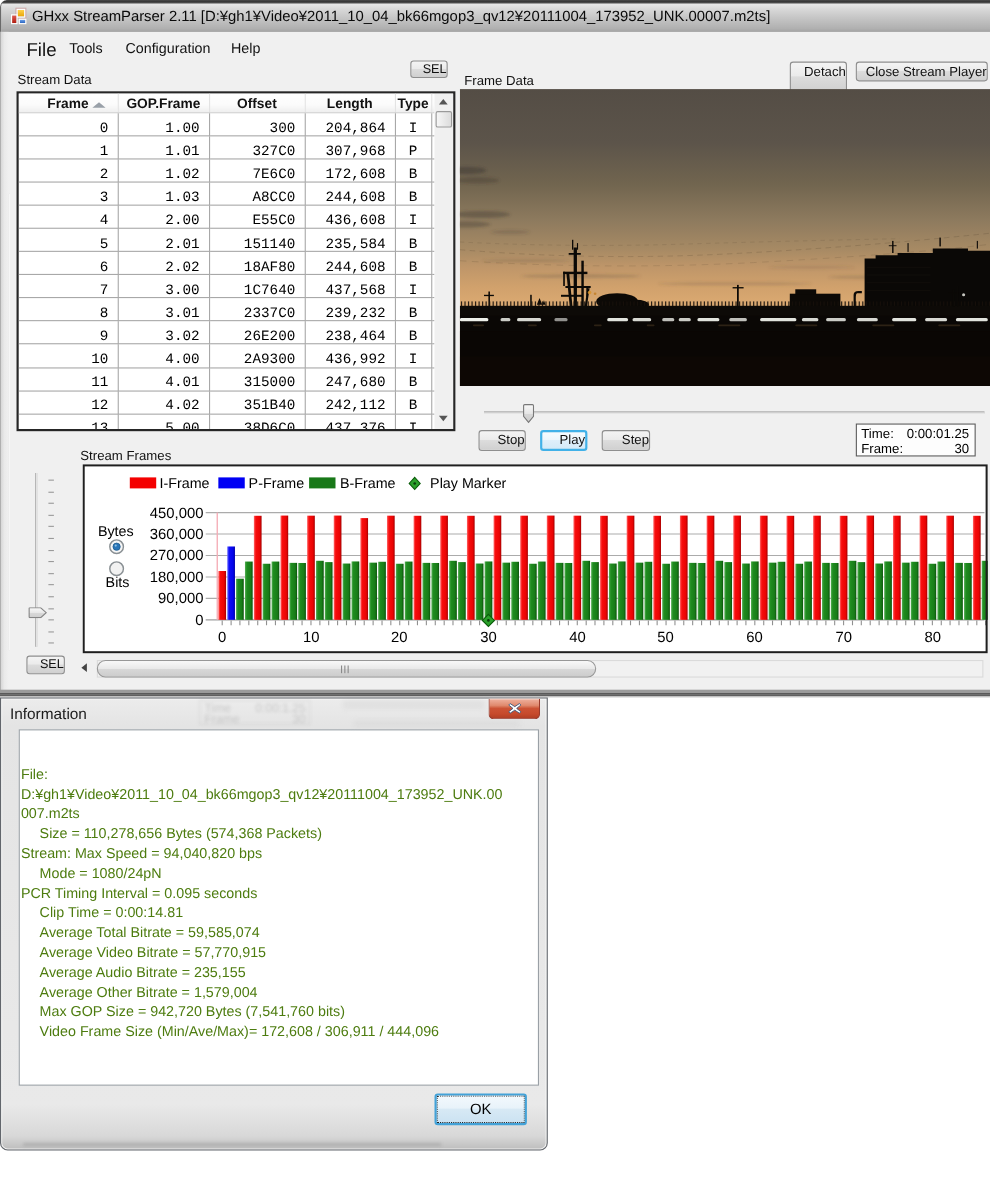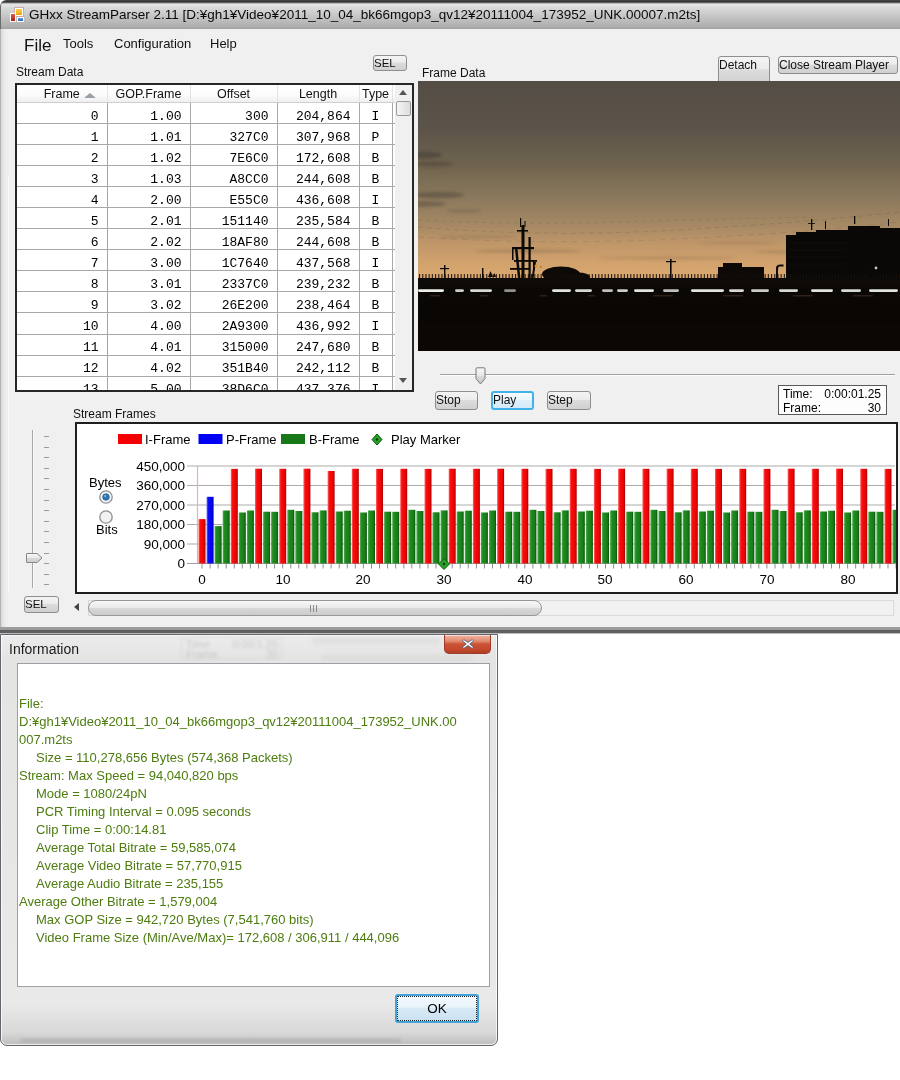--- a/index.html
+++ b/index.html
@@ -1,19 +1,19 @@
 <!DOCTYPE html>
 <html><head><meta charset="utf-8"><style>
 *{margin:0;padding:0;box-sizing:border-box}
 html,body{width:900px;height:1080px;background:#fff;overflow:hidden;
  font-family:"Liberation Sans",sans-serif;-webkit-font-smoothing:antialiased}
 .abs{position:absolute}
 .btn{position:absolute;border:1px solid #8e8e8e;border-radius:3px;
  background:linear-gradient(180deg,#f4f4f4 0%,#ebebeb 45%,#dcdcdc 50%,#d0d0d0 100%);
- font-size:12px;color:#111;text-align:left}
+ font-size:12px;color:#111;text-align:right}
 .lbl{position:absolute;font-size:12px;color:#111;white-space:nowrap}
 </style></head>
 <body>
 
 <div class="abs" id="win" style="left:0;top:0;width:900px;height:631px;border-top-left-radius:6px;overflow:hidden;background:#f0f0f0">
 
   <div class="abs" style="left:0;top:0;width:900px;height:29px;border-top-left-radius:6px;
     background:linear-gradient(180deg,#4a4a4a 0px,#303030 2px,#e6e6e6 4px,#d9d9d9 8px,#c6c6c6 16px,#b0b0b0 26px,#a2a2a2 29px);
     border-left:1px solid #6a6a6a"></div>
 
@@ -168,21 +168,21 @@
             <td class="c1">13</td>
             <td class="c2">5.00</td>
             <td class="c3">38D6C0</td>
             <td class="c4">437,376</td>
             <td class="c5">I</td>
             <td class="c6"></td>
           </tr>
         </tbody>
     </table>
     <style>
-      .h{font-family:"Liberation Sans",sans-serif;font-size:12.5px;line-height:16px;font-weight:normal;color:#111;
+      .h{font-family:"Liberation Sans",sans-serif;font-size:12.5px;line-height:16px;font-weight:bold;color:#111;
          background:linear-gradient(180deg,#ffffff 0%,#fbfbfb 60%,#efefef 100%);
          border-right:1px solid #e3e3e3;border-bottom:1px solid #cfcfcf;padding:0}
       tbody td{height:21.05px;border-right:1px solid #a8a8a8;border-bottom:1px solid #a8a8a8;
          text-align:right;padding:7.5px 8px 0 0;overflow:hidden}
       td.c5{text-align:center;padding:7.5px 0 0 0}
       td.c6,th:last-child{border-right:none}
     </style>
 
     <div class="abs" style="left:67px;top:7.5px;width:0;height:0;border-left:6.5px solid transparent;border-right:6.5px solid transparent;border-bottom:5.5px solid #99a0a8"></div>
 
@@ -805,26 +805,26 @@
 
   <div class="abs" style="left:16px;top:28px;width:473px;height:324px;background:#fff;border:1px solid #9aa0a6;
        font-size:13px;color:#4d7c0f;line-height:18px;overflow:hidden">
     <div style="position:absolute;left:1px;top:31px;white-space:nowrap">
       <div>File:</div>
       <div>D:¥gh1¥Video¥2011_10_04_bk66mgop3_qv12¥20111004_173952_UNK.00</div>
       <div>007.m2ts</div>
       <div style="padding-left:17px">Size = 110,278,656 Bytes (574,368 Packets)</div>
       <div>Stream: Max Speed = 94,040,820 bps</div>
       <div style="padding-left:17px">Mode = 1080/24pN</div>
-      <div style="padding-left:17px">PCR Timing Interval = 0.095 seconds</div>
+      <div style="">PCR Timing Interval = 0.095 seconds</div>
       <div style="padding-left:17px">Clip Time = 0:00:14.81</div>
       <div style="padding-left:17px">Average Total Bitrate = 59,585,074</div>
       <div style="padding-left:17px">Average Video Bitrate = 57,770,915</div>
       <div style="padding-left:17px">Average Audio Bitrate = 235,155</div>
-      <div style="">Average Other Bitrate = 1,579,004</div>
+      <div style="padding-left:17px">Average Other Bitrate = 1,579,004</div>
       <div style="padding-left:17px">Max GOP Size = 942,720 Bytes (7,541,760 bits)</div>
       <div style="padding-left:17px">Video Frame Size (Min/Ave/Max)= 172,608 / 306,911 / 444,096</div>
     </div>
   </div>
 
   <div class="abs" style="left:394px;top:359px;width:84px;height:29px;border:2px solid #43a2d8;border-radius:3px;
        background:linear-gradient(180deg,#f3f9fd 0%,#e8f3fa 45%,#d7e9f5 50%,#cbe2f2 100%);
        outline:1px dotted #222;outline-offset:-3px;
        text-align:center;line-height:25px;font-size:13.5px;color:#000">OK</div>
   <div class="abs" style="left:20px;top:404px;width:380px;height:3px;background:rgba(150,150,150,.45);filter:blur(1.5px)"></div>

